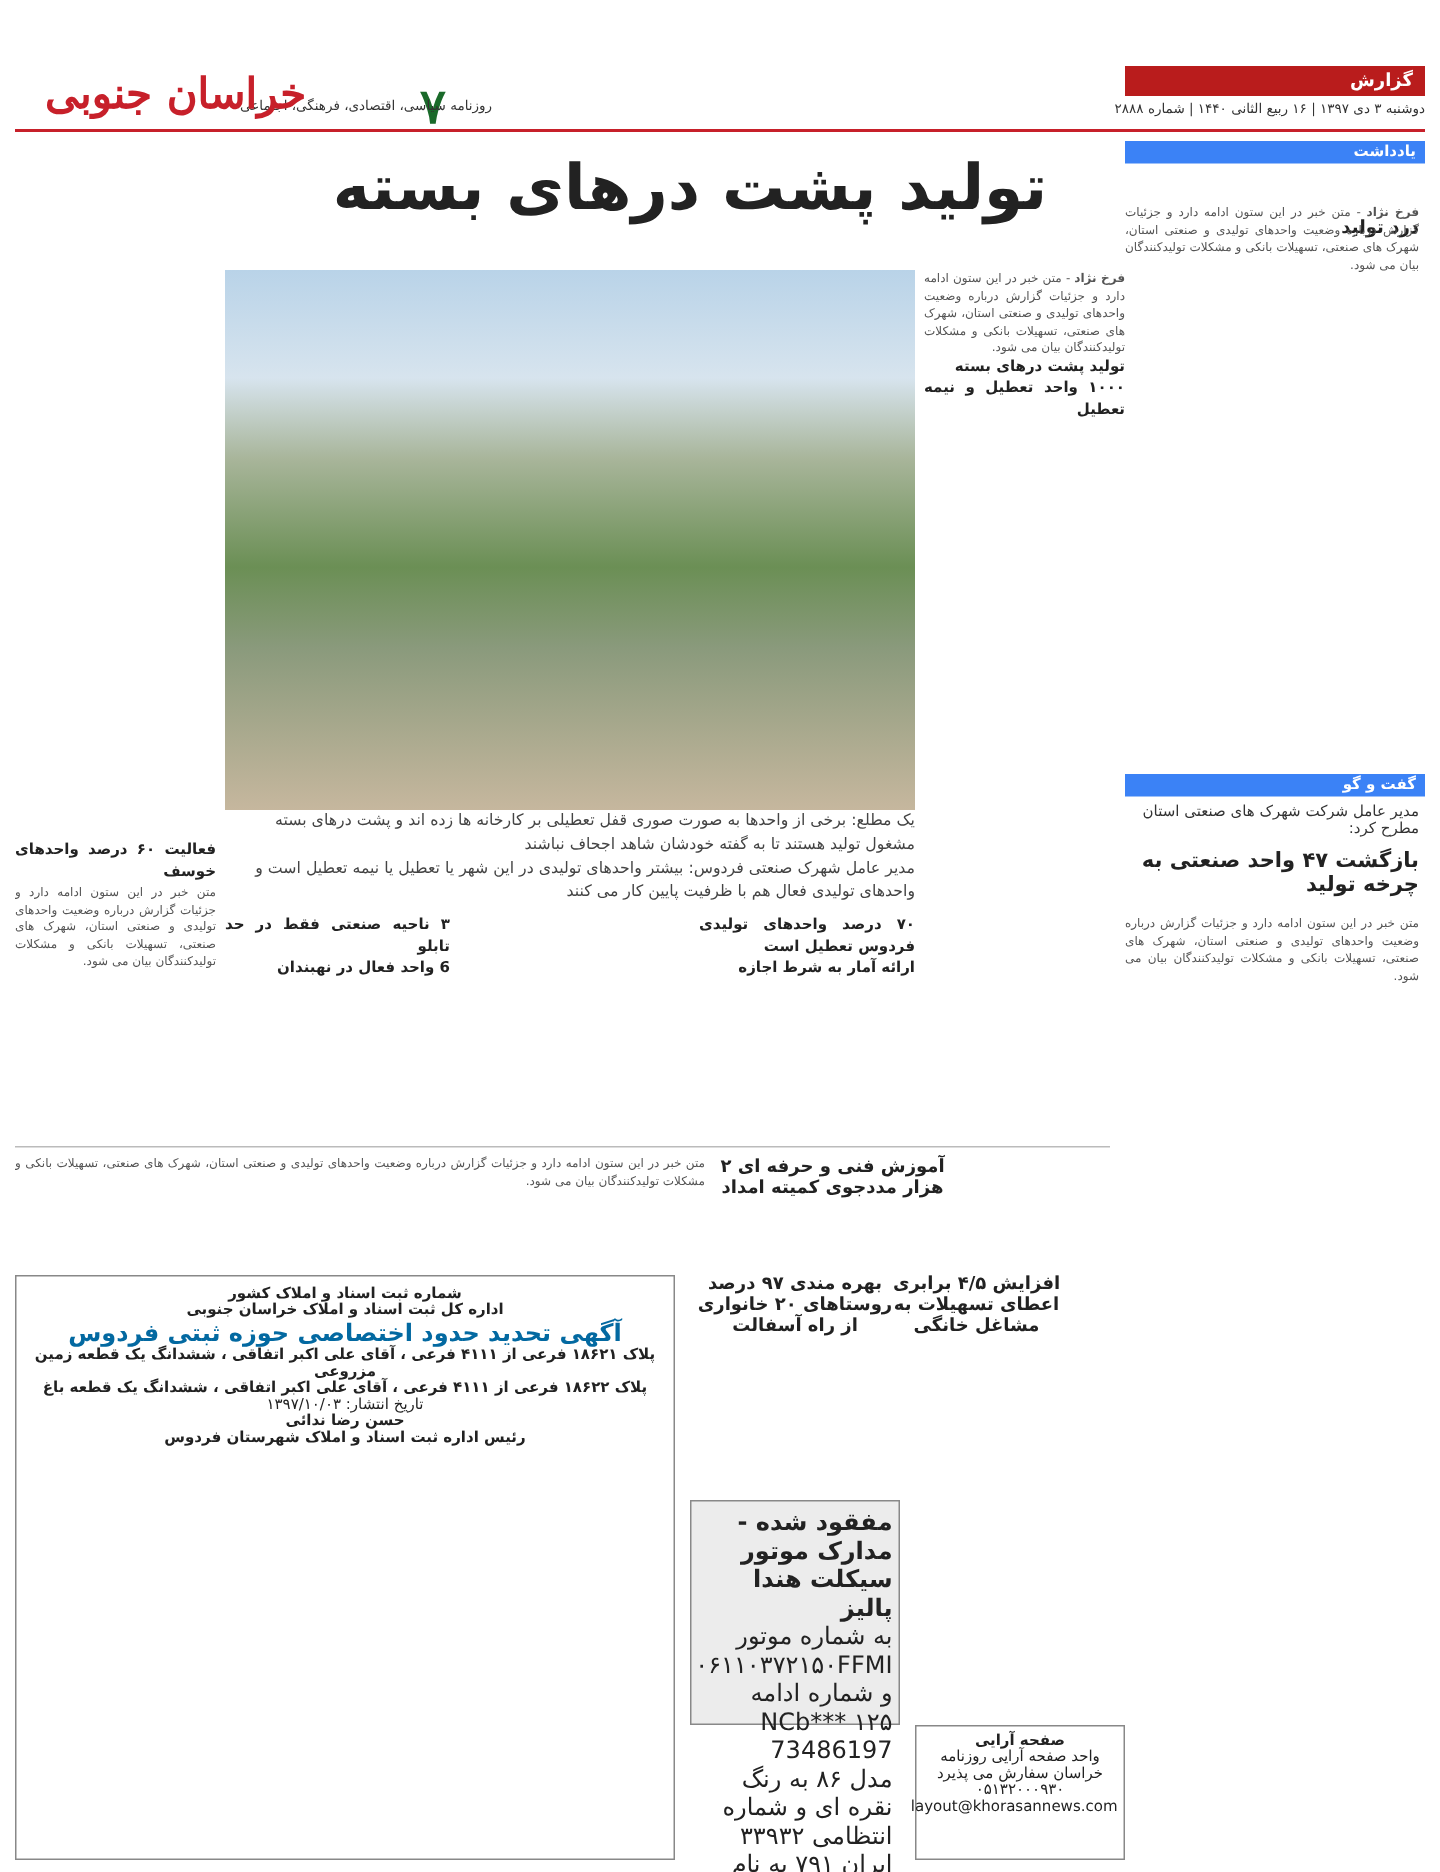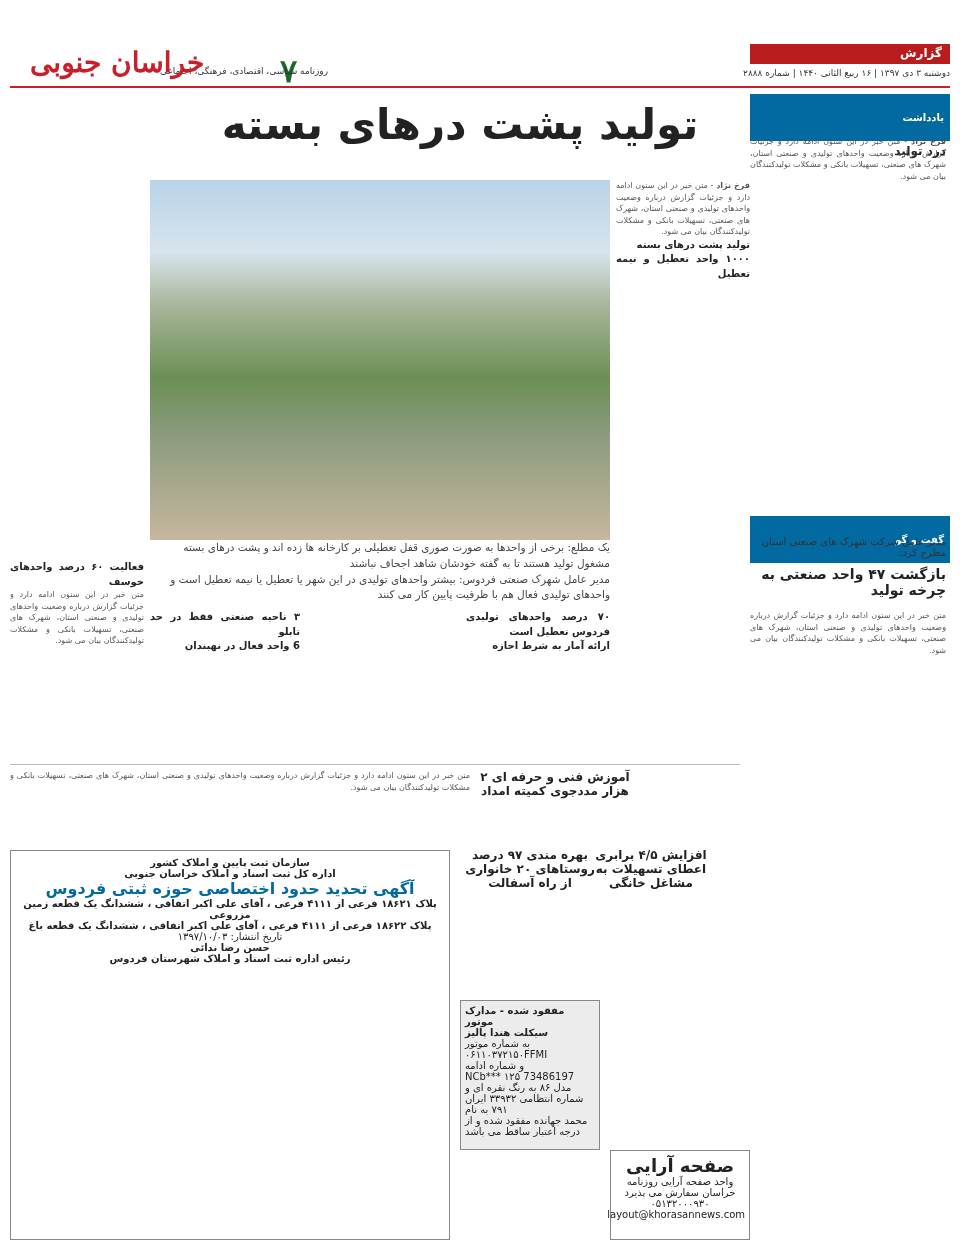--- a/index.html
+++ b/index.html
@@ -5,21 +5,21 @@
   * { box-sizing: border-box; margin: 0; padding: 0; }
   body { width: 960px; height: 1248px; background: #fff; font-family: "DejaVu Sans", sans-serif; direction: rtl; position: relative; overflow: hidden; color: #222; }
   .abs { position: absolute; }
   .hdr-bar { left: 10px; right: 10px; top: 42px; height: 46px; }
   .hdr-rule { left: 10px; right: 10px; top: 86px; height: 2px; background: #c7202a; }
   .section-tab { right: 10px; top: 44px; width: 200px; height: 20px; background: #b91c1c; color: #fff; font-size: 12px; font-weight: bold; padding: 2px 8px; }
   .date-line { right: 10px; top: 68px; font-size: 9px; color: #333; }
   .page-num { left: 280px; top: 52px; font-size: 32px; font-weight: bold; color: #1a6a2a; font-family: "DejaVu Serif", serif; }
   .pub-sub { left: 160px; top: 66px; font-size: 9px; color: #333; }
   .logo { left: 30px; top: 46px; font-size: 28px; font-weight: bold; color: #c7202a; font-family: "DejaVu Serif", serif; }
-  .label-red { background: #0369a1; color: #fff; font-size: 10px; font-weight: bold; padding: 18px 6px; }
+  .label-red { background: #3b82f6; color: #fff; font-size: 10px; font-weight: bold; padding: 2px 6px; }
   .main-title { left: 170px; top: 100px; width: 580px; text-align: center; font-size: 42px; font-weight: bold; color: #222; }
   .photo { left: 150px; top: 180px; width: 460px; height: 360px; background: linear-gradient(180deg, #b9d3e8 0%, #d7e4ee 20%, #a8b59a 35%, #6b8f55 55%, #8a9a7c 70%, #c6b79e 100%); }
   .caption { left: 150px; top: 540px; width: 460px; font-size: 10.5px; color: #444; line-height: 1.5; }
   .col-text { font-size: 8px; line-height: 1.45; color: #555; text-align: justify; overflow: hidden; }
   .sub-head { font-size: 10px; font-weight: bold; color: #222; }
   .ad-box { border: 1px solid #888; }
   .gray-bg { background: #ececec; }
   .heading-bold { font-weight: bold; color: #222; text-align: center; }
   .rule { background: #bbb; height: 1px; }
 </style>
@@ -65,40 +65,40 @@
   <div class="sub-head">فعالیت ۶۰ درصد واحدهای خوسف</div>
   <span>متن خبر در این ستون ادامه دارد و جزئیات گزارش درباره وضعیت واحدهای تولیدی و صنعتی استان، شهرک های صنعتی، تسهیلات بانکی و مشکلات تولیدکنندگان بیان می شود.</span>
 </div>
 
 <div class="abs rule" style="left:10px; right:220px; top:764px;"></div>
 <div class="abs heading-bold" style="left:480px; top:770px; width:150px; font-size:12px;">آموزش فنی و حرفه ای ۲ هزار مددجوی کمیته امداد</div>
 <div class="abs col-text" style="left:10px; top:770px; width:460px; height:60px;">متن خبر در این ستون ادامه دارد و جزئیات گزارش درباره وضعیت واحدهای تولیدی و صنعتی استان، شهرک های صنعتی، تسهیلات بانکی و مشکلات تولیدکنندگان بیان می شود.</div>
 <div class="abs heading-bold" style="left:576px; top:848px; width:150px; font-size:12px;">افزایش ۴/۵ برابری اعطای تسهیلات به مشاغل خانگی</div>
 <div class="abs heading-bold" style="left:460px; top:848px; width:140px; font-size:12px;">بهره مندی ۹۷ درصد روستاهای ۲۰ خانواری از راه آسفالت</div>
 
-<div class="abs ad-box gray-bg" style="left:460px; top:1000px; width:140px; height:150px; padding:4px; font-size:10px; text-align:left;">
+<div class="abs ad-box gray-bg" style="left:460px; top:1000px; width:140px; height:150px; padding:4px; font-size:16px; text-align:right;">
   <div style="font-weight:bold;">مفقود شده - مدارک موتور</div>
   <div style="font-weight:bold;">سیکلت هندا پالیز</div>
   <div>به شماره موتور</div>
   <div>۰۶۱۱۰۳۷۲۱۵۰FFMI</div>
   <div>و شماره ادامه</div>
   <div>NCb*** ۱۲۵ 73486197</div>
   <div>مدل ۸۶ به رنگ نقره ای و شماره انتظامی ۳۳۹۳۲ ایران ۷۹۱ به نام</div>
   <div>محمد جهانده مفقود شده و از درجه اعتبار ساقط می باشد</div>
 </div>
 
 <div class="abs ad-box" style="left:610px; top:1150px; width:140px; height:90px; padding:4px; text-align:center; font-size:10px;">
-  <div style="font-weight:bold; font-size:18px;">صفحه آرایی</div>
+  <div style="font-weight:bold; font-size:10px;">صفحه آرایی</div>
   <div>واحد صفحه آرایی روزنامه خراسان سفارش می پذیرد</div>
   <div>۰۵۱۳۲۰۰۰۹۳۰</div>
   <div>layout@khorasannews.com</div>
 </div>
 
 <div class="abs ad-box" style="left:10px; top:850px; width:440px; height:390px; padding:6px; font-size:10px; text-align:center;">
-  <div style="font-weight:bold;">سازمان ثبت پایین و املاک کشور</div>
+  <div style="font-weight:bold;">شماره ثبت اسناد و املاک کشور</div>
   <div style="font-weight:bold;">اداره کل ثبت اسناد و املاک خراسان جنوبی</div>
   <div style="font-weight:bold; font-size:16px; color:#0369a1;">آگهی تحدید حدود اختصاصی حوزه ثبتی فردوس</div>
   <div style="font-weight:bold;">پلاک ۱۸۶۲۱ فرعی از ۴۱۱۱ فرعی ، آقای علی اکبر اتفاقی ، ششدانگ یک قطعه زمین مزروعی</div>
   <div style="font-weight:bold;">پلاک ۱۸۶۲۲ فرعی از ۴۱۱۱ فرعی ، آقای علی اکبر اتفاقی ، ششدانگ یک قطعه باغ</div>
   <div>تاریخ انتشار: ۱۳۹۷/۱۰/۰۳</div>
   <div style="font-weight:bold;">حسن رضا ندائی</div>
   <div style="font-weight:bold;">رئیس اداره ثبت اسناد و املاک شهرستان فردوس</div>
 </div>
 
 </body></html>

